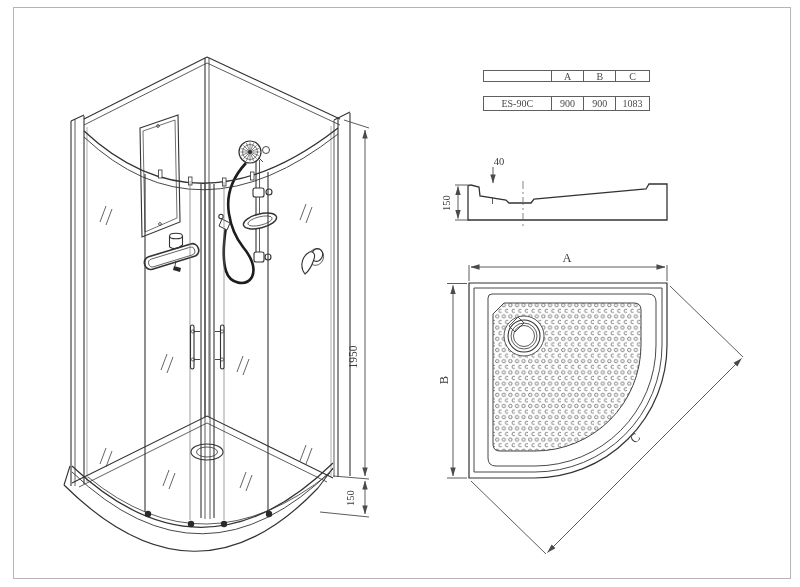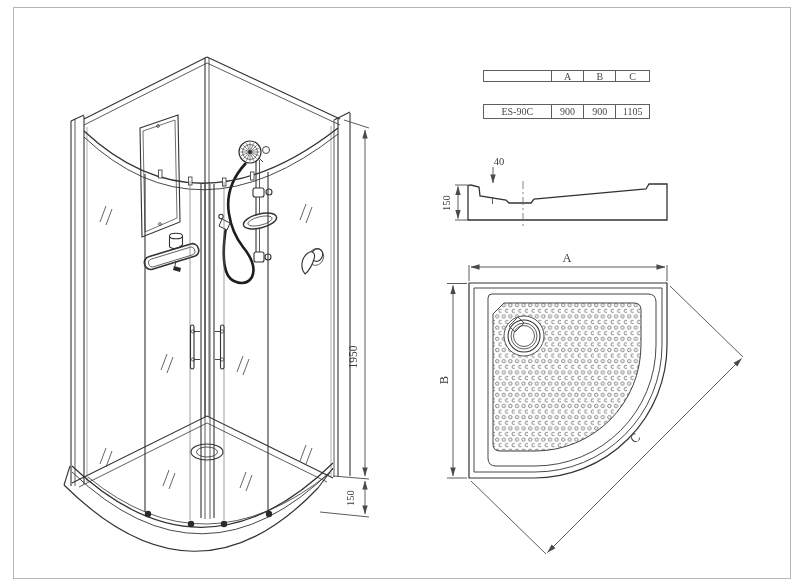--- a/index.html
+++ b/index.html
@@ -7,39 +7,39 @@
          font-family:"Liberation Serif",serif;}
   #frame{position:absolute;left:13px;top:7px;width:776px;height:570px;border:1px solid #b5b5b5;}
   svg{position:absolute;left:0;top:0;}
   svg text{font-family:"Liberation Serif",serif;fill:#3a3a3a;}
   .tbl{position:absolute;display:flex;background:#fff;border:1px solid #5f5f5f;box-sizing:border-box;}
   .tbl .c{display:flex;align-items:center;justify-content:center;border-left:1px solid #5f5f5f;
           font-size:10px;color:#4a4a4a;box-sizing:border-box;}
   .tbl .c:first-child{border-left:none;}
   .cw0{width:67px}.cw1{width:33px}.cw2{width:32px}.cw3{width:34px}
   #spec-header{left:483px;top:70px;width:167px;height:12px;}
-  #spec-row{left:483px;top:104px;width:167px;height:15px;}
+  #spec-row{left:483px;top:96px;width:167px;height:15px;}
 </style>
 </head>
 <body>
 
 <div id="stage">
   <div id="frame"></div>
 
   <div id="spec-header" class="tbl">
     <div class="c cw0"></div>
     <div class="c cw1">A</div>
     <div class="c cw2">B</div>
     <div class="c cw3">C</div>
   </div>
   <div id="spec-row" class="tbl">
     <div class="c cw0">ES-90C</div>
     <div class="c cw1">900</div>
     <div class="c cw2">900</div>
-    <div class="c cw3">1105</div>
+    <div class="c cw3">1083</div>
   </div>
 
   <svg width="800" height="587" viewBox="0 0 800 587">
     <defs>
       <marker id="ar" viewBox="0 0 10 10" refX="9.5" refY="5" markerWidth="10" markerHeight="10" orient="auto-start-reverse">
         <path d="M0,2 L10,5 L0,8 Z" fill="#4a4a4a"></path>
       </marker>
       <pattern id="dotp" x="0" y="0" width="6.6" height="11.2" patternUnits="userSpaceOnUse">
         <circle cx="2.2" cy="2.8" r="1.7" fill="none" stroke="#555" stroke-width="0.7"></circle>
         <circle cx="5.5" cy="8.4" r="1.7" fill="none" stroke="#555" stroke-width="0.7"></circle>

